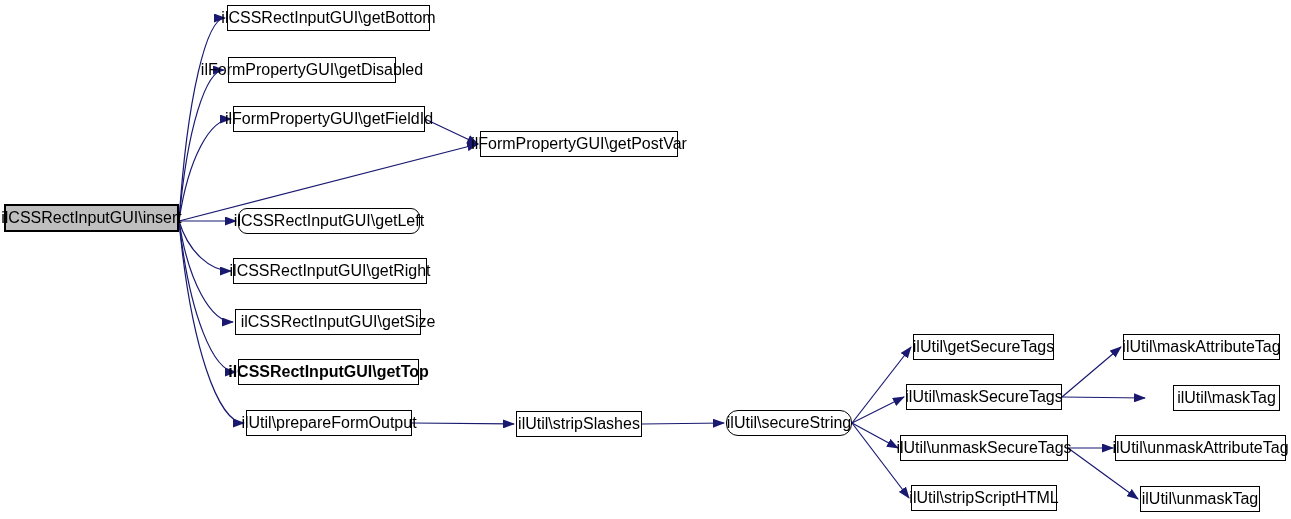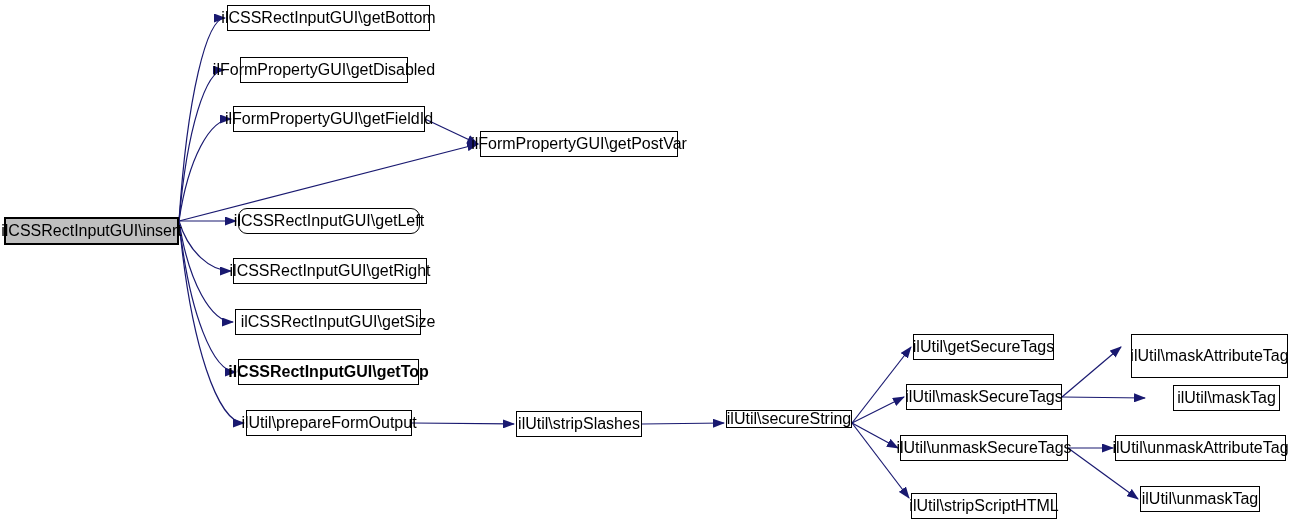--- a/index.html
+++ b/index.html
@@ -77,27 +77,27 @@
         <path d="M852,423 L904,397" class="edge" stroke="#191970" marker-end="url(#arrow)"></path>
         <path d="M852,423 L898,448" class="edge" stroke="#191970" marker-end="url(#arrow)"></path>
         <path d="M852,423 L909,498" class="edge" stroke="#191970" marker-end="url(#arrow)"></path>
         <path d="M1062,397 L1121,347" class="edge" stroke="#191970" marker-end="url(#arrow)"></path>
         <path d="M1062,397 L1145,398" class="edge" stroke="#191970" marker-end="url(#arrow)"></path>
         <path d="M1068,448 L1113,448" class="edge" stroke="#191970" marker-end="url(#arrow)"></path>
         <path d="M1068,448 L1138,499" class="edge" stroke="#191970" marker-end="url(#arrow)"></path>
       </g>
   </svg>
   <div id="nodes-layer">
-      <div class="node main" style="left: 4px; top: 217px; width: 175px; height: 28px;">
+      <div class="node main" style="left: 4px; top: 204px; width: 175px; height: 28px;">
         <span>ilCSSRectInputGUI\insert</span>
       </div>
       <div class="node" style="left: 227px; top: 5px; width: 203px; height: 26px;">
         <span>ilCSSRectInputGUI\getBottom</span>
       </div>
-      <div class="node" style="left: 240px; top: 57px; width: 168px; height: 26px; justify-content: center;">
+      <div class="node" style="left: 228px; top: 57px; width: 168px; height: 26px; justify-content: center;">
         <span>ilFormPropertyGUI\getDisabled</span>
       </div>
       <div class="node" style="left: 233px; top: 106px; width: 192px; height: 26px;">
         <span>ilFormPropertyGUI\getFieldId</span>
       </div>
       <div class="node" style="left: 480px; top: 131px; width: 198px; height: 26px;">
         <span>ilFormPropertyGUI\getPostVar</span>
       </div>
       <div class="node" style="left: 238px; top: 208px; width: 182px; height: 26px; border-radius: 9px;">
         <span>ilCSSRectInputGUI\getLeft</span>
@@ -110,36 +110,36 @@
       </div>
       <div class="node" style="left: 238px; top: 359px; width: 181px; height: 26px; font-weight: bold;">
         <span>ilCSSRectInputGUI\getTop</span>
       </div>
       <div class="node" style="left: 246px; top: 410px; width: 166px; height: 26px;">
         <span>ilUtil\prepareFormOutput</span>
       </div>
       <div class="node" style="left: 516px; top: 411px; width: 126px; height: 26px;">
         <span>ilUtil\stripSlashes</span>
       </div>
-      <div class="node" style="left: 726px; top: 410px; width: 126px; height: 18px;">
+      <div class="node" style="left: 726px; top: 410px; width: 126px; height: 26px; border-radius: 12px;">
         <span>ilUtil\secureString</span>
       </div>
       <div class="node" style="left: 913px; top: 334px; width: 141px; height: 26px;">
         <span>ilUtil\getSecureTags</span>
       </div>
       <div class="node" style="left: 906px; top: 384px; width: 156px; height: 26px;">
         <span>ilUtil\maskSecureTags</span>
       </div>
       <div class="node" style="left: 900px; top: 435px; width: 168px; height: 26px;">
         <span>ilUtil\unmaskSecureTags</span>
       </div>
-      <div class="node" style="left: 911px; top: 485px; width: 146px; height: 26px; margin-top: 8px;">
+      <div class="node" style="left: 911px; top: 485px; width: 146px; height: 26px;">
         <span>ilUtil\stripScriptHTML</span>
       </div>
-      <div class="node" style="left: 1123px; top: 334px; width: 157px; height: 44px; margin-left: 8px;">
+      <div class="node" style="left: 1123px; top: 334px; width: 157px; height: 26px;">
         <span>ilUtil\maskAttributeTag</span>
       </div>
       <div class="node" style="left: 1147px; top: 385px; width: 107px; height: 26px; margin-left: 26px;">
         <span>ilUtil\maskTag</span>
       </div>
       <div class="node" style="left: 1115px; top: 435px; width: 171px; height: 26px;">
         <span>ilUtil\unmaskAttributeTag</span>
       </div>
       <div class="node" style="left: 1140px; top: 486px; width: 120px; height: 26px;">
         <span>ilUtil\unmaskTag</span>

